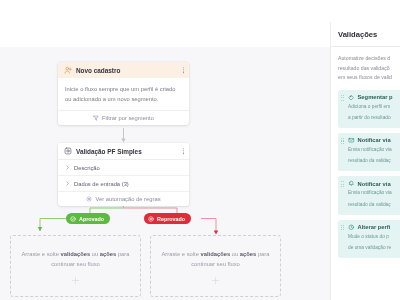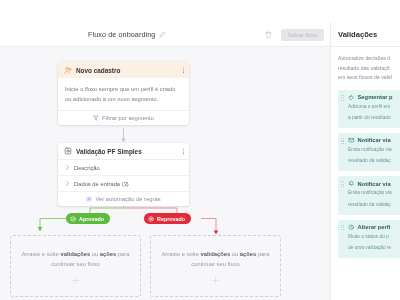--- a/index.html
+++ b/index.html
@@ -150,38 +150,20 @@
     white-space: nowrap; overflow: hidden;
   }
 </style>
 </head>
 <body>
 
 <div class="app">
 
   <div class="top-strip"></div>
 
-  <div class="header">
-    <div class="header-title-wrap">
-      <span class="header-title">Fluxo de onboarding</span>
-      <span>
-        <svg class="pencil-icon" viewBox="0 0 16 16" fill="none" stroke="#77777f" stroke-width="1.5" stroke-linecap="round" stroke-linejoin="round">
-          <path d="M11.5 2.5l2 2L5 13H3v-2z"></path>
-        </svg>
-      </span>
-    </div>
-    <div class="header-actions">
-      <button class="trash-btn">
-        <svg class="trash-icon" viewBox="0 0 16 18" fill="none" stroke="#86868f" stroke-width="1.4" stroke-linecap="round" stroke-linejoin="round">
-          <path d="M2 4h12M6 4V2h4v2M3.5 4l.8 12h7.4l.8-12"></path>
-        </svg>
-      </button>
-      <button class="save-btn">Salvar fluxo</button>
-    </div>
-  </div>
 
   <div class="canvas">
 
     <svg class="connector-svg" viewBox="0 0 330 253">
 
       <path d="M123.5 81 L123.5 92" stroke="#c6c6d0" stroke-width="1" fill="none"></path>
       <path d="M123.5 95.5 l-2.2 -4 h4.4 z" fill="#c6c6d0"></path>
 
       <path d="M123.5 155 L123.5 161" stroke="#c6c6d0" stroke-width="1" fill="none"></path>
 

